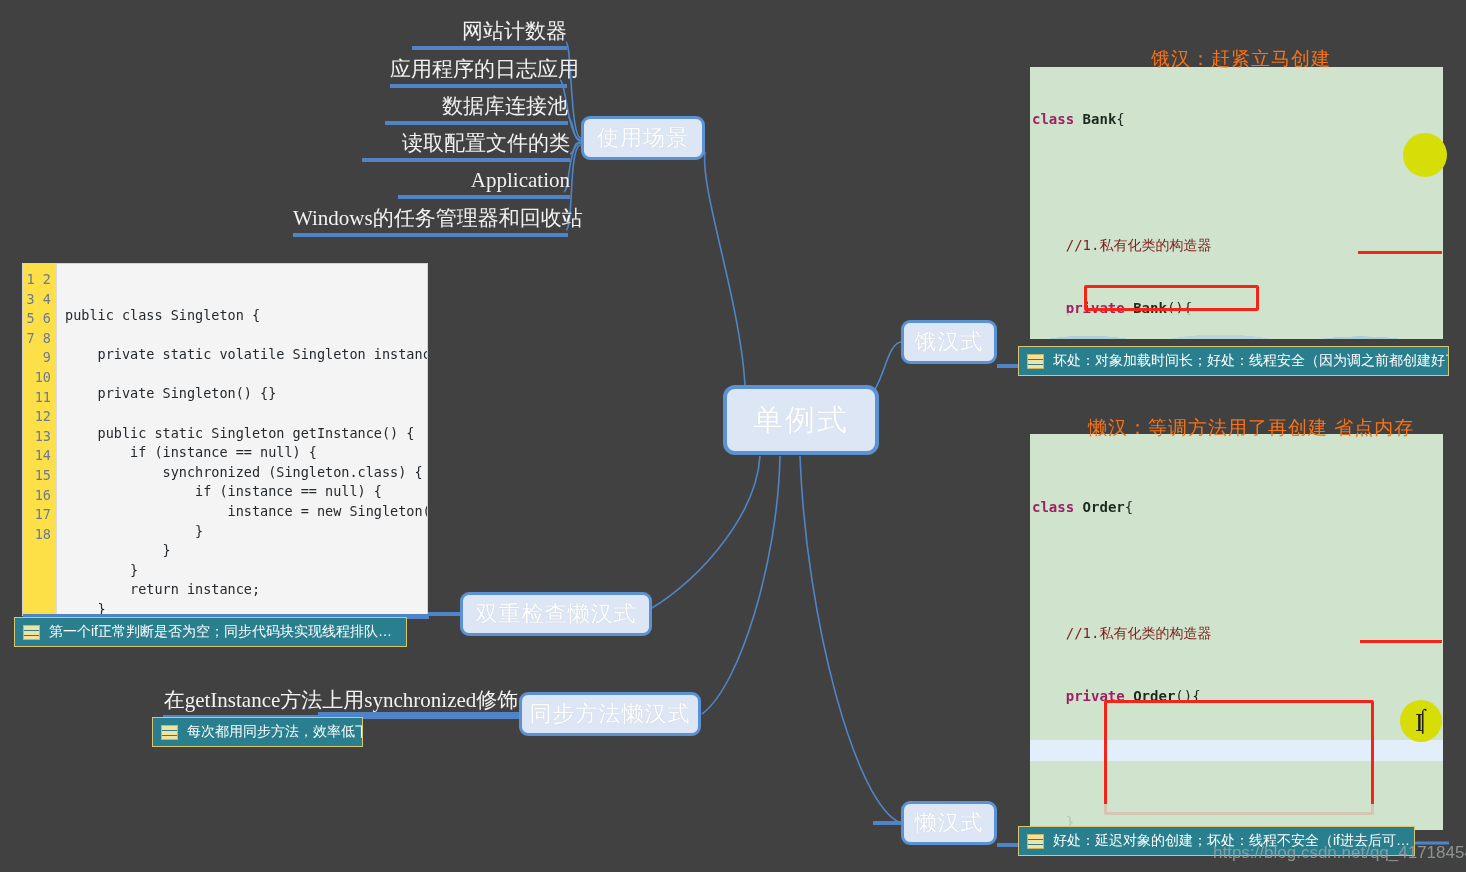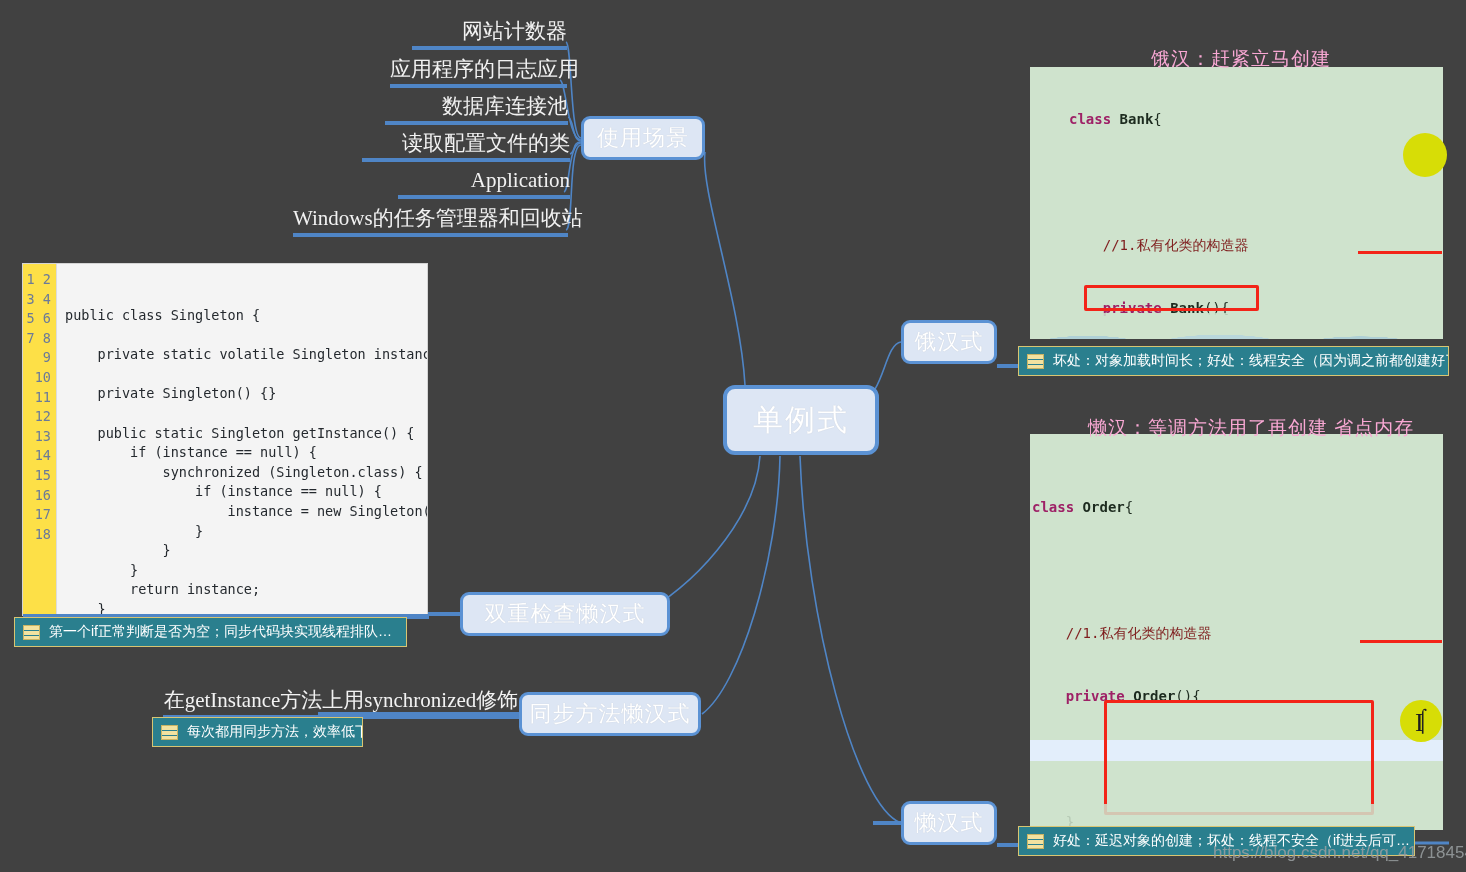--- a/index.html
+++ b/index.html
@@ -28,21 +28,21 @@
   }
   .node.root {
     left: 707px; top: 385px; width: 156px; height: 70px;
     font-size: 30px; border-width: 4px; border-radius: 12px;
     letter-spacing: 2px;
     margin-left: 16px;
   }
   .node.branch { height: 44px; font-size: 22px; letter-spacing: 1px; }
   #n-usecase  { left: 581px; top: 116px; width: 124px; }
   #n-eager    { left: 901px; top: 320px; width: 96px; justify-content: center; }
-  #n-dcl      { left: 460px; top: 592px; width: 210px; align-items: center; }
+  #n-dcl      { left: 460px; top: 592px; width: 192px; align-items: center; }
   #n-syncm    { left: 519px; top: 692px; width: 182px; }
   #n-lazy     { left: 901px; top: 801px; width: 96px; }
 
   
   .leaf {
     position: absolute;
     color: #f2f2f2;
     font-size: 21px;
     white-space: nowrap;
     text-align: right;
@@ -106,21 +106,21 @@
   .code-ide {
     position: absolute;
     background: #cfe3cd;
     font-family: "DejaVu Sans Mono", "Liberation Mono", monospace;
     font-size: 14px;
     line-height: 21px;
     color: #1d2b1f;
     overflow: hidden;
     white-space: pre;
   }
-  #code-eager { left: 1030px; top: 67px;  width: 413px; height: 272px; padding-left: 37px; }
+  #code-eager { left: 1030px; top: 67px;  width: 413px; height: 272px; }
   #code-lazy  { left: 1030px; top: 434px; width: 413px; height: 396px; }
   .code-ide .ln { padding-left: 2px; }
   .kw  { color: #9e2166; font-weight: bold; }
   .cmt { color: #7f1d1d; }
   .typ { color: #1d2b1f; font-weight: bold; }
   .code-ide .wave {
     position: absolute; left: 0; bottom: 0; width: 100%; height: 26px;
     background:
       radial-gradient(ellipse 90px 16px at 14% 125%, #aacdd8 60%, transparent 61%),
       radial-gradient(ellipse 110px 20px at 46% 130%, #b6d6de 60%, transparent 61%),
@@ -133,21 +133,21 @@
   }
   .redbox {
     position: absolute; border: 3px solid #f32418; border-radius: 2px;
   }
   .redline {
     position: absolute; height: 3px; background: #f32418;
   }
 
   
   .cap {
-    position: absolute; color: #f9a8d4; font-size: 19px; white-space: nowrap;
+    position: absolute; color: #f97316; font-size: 19px; white-space: nowrap;
     letter-spacing: 1px;
   }
   #cap-eager { left: 1151px; top: 46px; }
   #cap-lazy  { left: 1088px; top: 415px; }
 
   
   .clickdot {
     position: absolute; border-radius: 50%;
     background: #d7dd06;
   }

